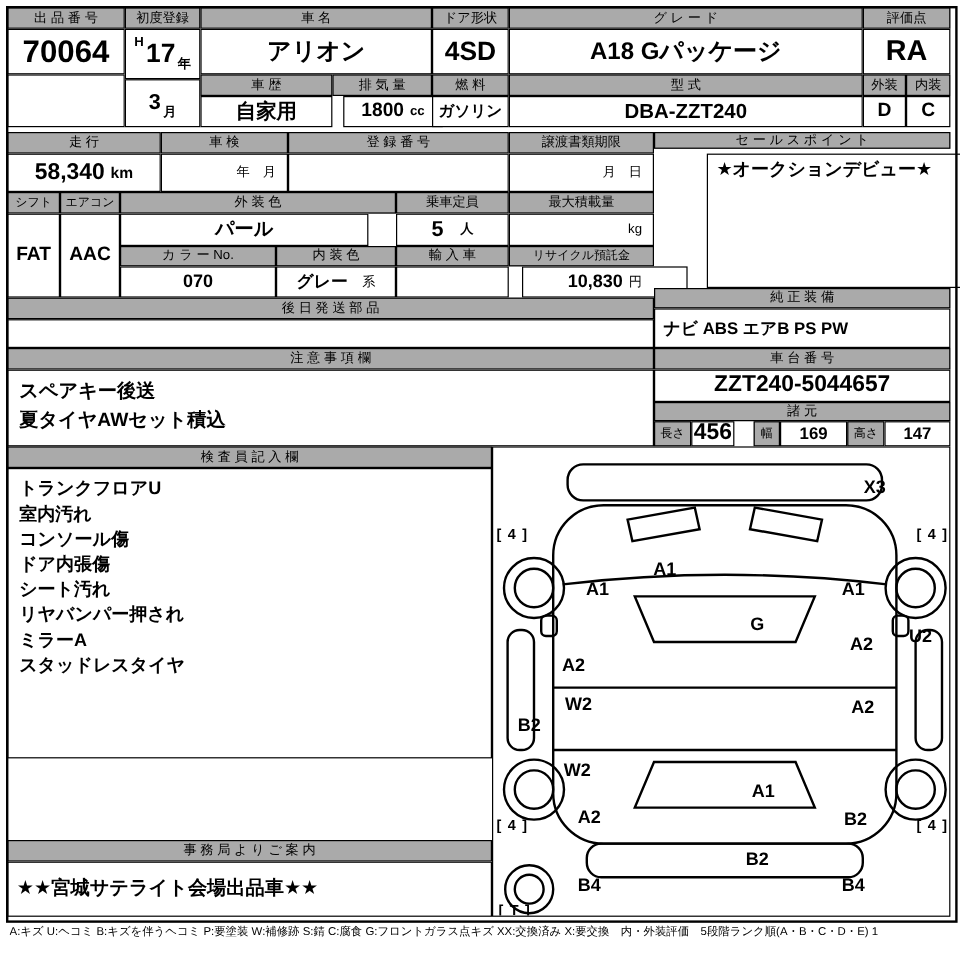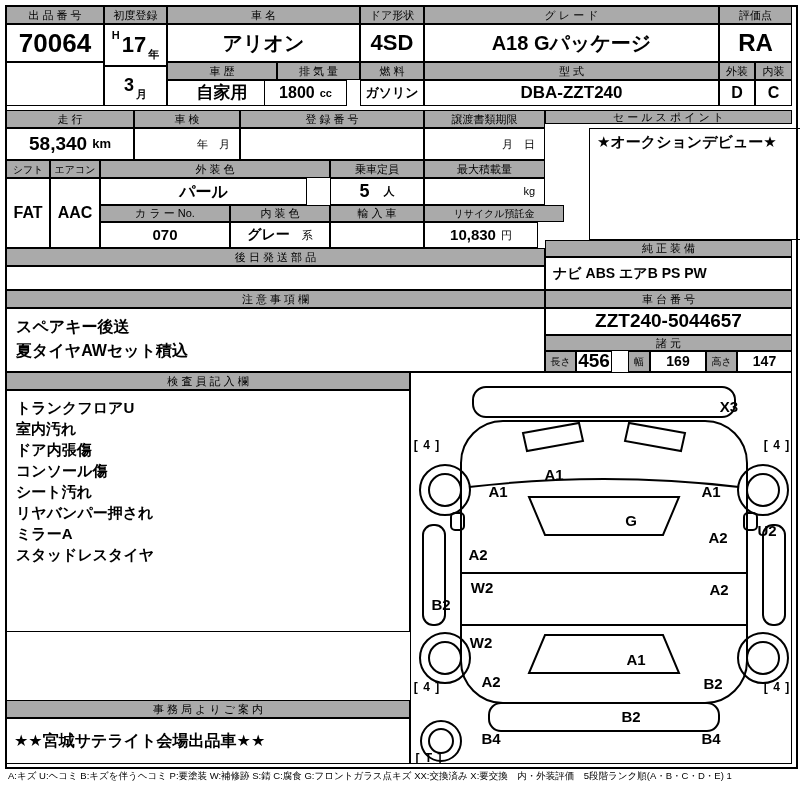--- a/index.html
+++ b/index.html
@@ -61,21 +61,21 @@
   <div class="c hdr" style="left:424px;top:6px;width:295px;height:18px">グ レ ー ド</div>
   <div class="c v" style="left:424px;top:24px;width:295px;height:38px;font-size:20px">A18 Gパッケージ</div>
 
   <div class="c hdr" style="left:719px;top:6px;width:73px;height:18px">評価点</div>
   <div class="c v" style="left:719px;top:24px;width:73px;height:38px;font-size:24px">RA</div>
 
   <div class="c hdr" style="left:167px;top:62px;width:110px;height:18px">車 歴</div>
   <div class="c v" style="left:167px;top:80px;width:110px;height:26px;font-size:17px">自家用</div>
 
   <div class="c hdr" style="left:277px;top:62px;width:83px;height:18px">排 気 量</div>
-  <div class="c" style="left:264px;top:80px;width:83px;height:26px">
+  <div class="c" style="left:286px;top:80px;width:83px;height:26px">
     <span class="v" style="font-size:16px">1800</span>
     <span class="unit">cc</span>
   </div>
 
   <div class="c hdr" style="left:360px;top:62px;width:64px;height:18px">燃 料</div>
   <div class="c v" style="left:360px;top:80px;width:64px;height:26px;font-size:13px">ガソリン</div>
 
   <div class="c hdr" style="left:424px;top:62px;width:295px;height:18px">型 式</div>
   <div class="c v" style="left:424px;top:80px;width:295px;height:26px;font-size:17px">DBA-ZZT240</div>
 
@@ -125,22 +125,22 @@
 
   <div class="c hdr" style="left:230px;top:205px;width:100px;height:17px">内 装 色</div>
   <div class="c" style="left:230px;top:222px;width:100px;height:26px">
     <span class="v" style="font-size:14px">グレー</span>
     <span class="unit" style="margin-left:12px;font-weight:normal">系</span>
   </div>
 
   <div class="c hdr" style="left:330px;top:205px;width:94px;height:17px">輸 入 車</div>
   <div class="c" style="left:330px;top:222px;width:94px;height:26px"></div>
 
-  <div class="c hdr s10" style="left:424px;top:205px;width:140px;height:17px">リサイクル預託金</div>
-  <div class="c" style="left:424px;top:222px;width:114px;height:26px">
+  <div class="c hdr s10" style="left:424px;top:205px;width:121px;height:17px">リサイクル預託金</div>
+  <div class="c" style="left:435px;top:222px;width:138px;height:26px">
     <span class="v" style="font-size:15px">10,830</span>
     <span class="unit" style="font-weight:normal">円</span>
   </div>
 
   <div class="c hdr" style="left:6px;top:248px;width:539px;height:18px">後 日 発 送 部 品</div>
   <div class="c" style="left:6px;top:266px;width:539px;height:24px"></div>
 
   <div class="c hdr" style="left:545px;top:240px;width:247px;height:17px">純 正 装 備</div>
   <div class="c left v" style="left:545px;top:257px;width:247px;height:33px;font-size:14px">ナビ ABS エアB PS PW</div>
 
@@ -157,22 +157,22 @@
   <div class="c v" style="left:576px;top:351px;width:36px;height:21px;font-size:19px">456</div>
   <div class="c hdr s10" style="left:628px;top:351px;width:22px;height:21px">幅</div>
   <div class="c v" style="left:650px;top:351px;width:56px;height:21px;font-size:14px">169</div>
   <div class="c hdr s10" style="left:706px;top:351px;width:31px;height:21px">高さ</div>
   <div class="c v" style="left:737px;top:351px;width:55px;height:21px;font-size:14px">147</div>
 
   <div class="c hdr" style="left:6px;top:372px;width:404px;height:18px">検 査 員 記 入 欄</div>
   <div class="c block" style="left:6px;top:390px;width:404px;height:242px">
     <div class="insp-line">トランクフロアU</div>
     <div class="insp-line">室内汚れ</div>
+    <div class="insp-line">コンソール傷</div>
     <div class="insp-line">ドア内張傷</div>
-    <div class="insp-line">コンソール傷</div>
     <div class="insp-line">シート汚れ</div>
     <div class="insp-line">リヤバンパー押され</div>
     <div class="insp-line">ミラーA</div>
     <div class="insp-line">スタッドレスタイヤ</div>
   </div>
 
   <div class="c hdr" style="left:6px;top:700px;width:404px;height:18px">事 務 局 よ り ご 案 内</div>
   <div class="c left v" style="left:6px;top:718px;width:404px;height:46px;font-size:16px">★★宮城サテライト会場出品車★★</div>
 
   <div class="c" style="left:410px;top:372px;width:382px;height:392px;padding:0">

